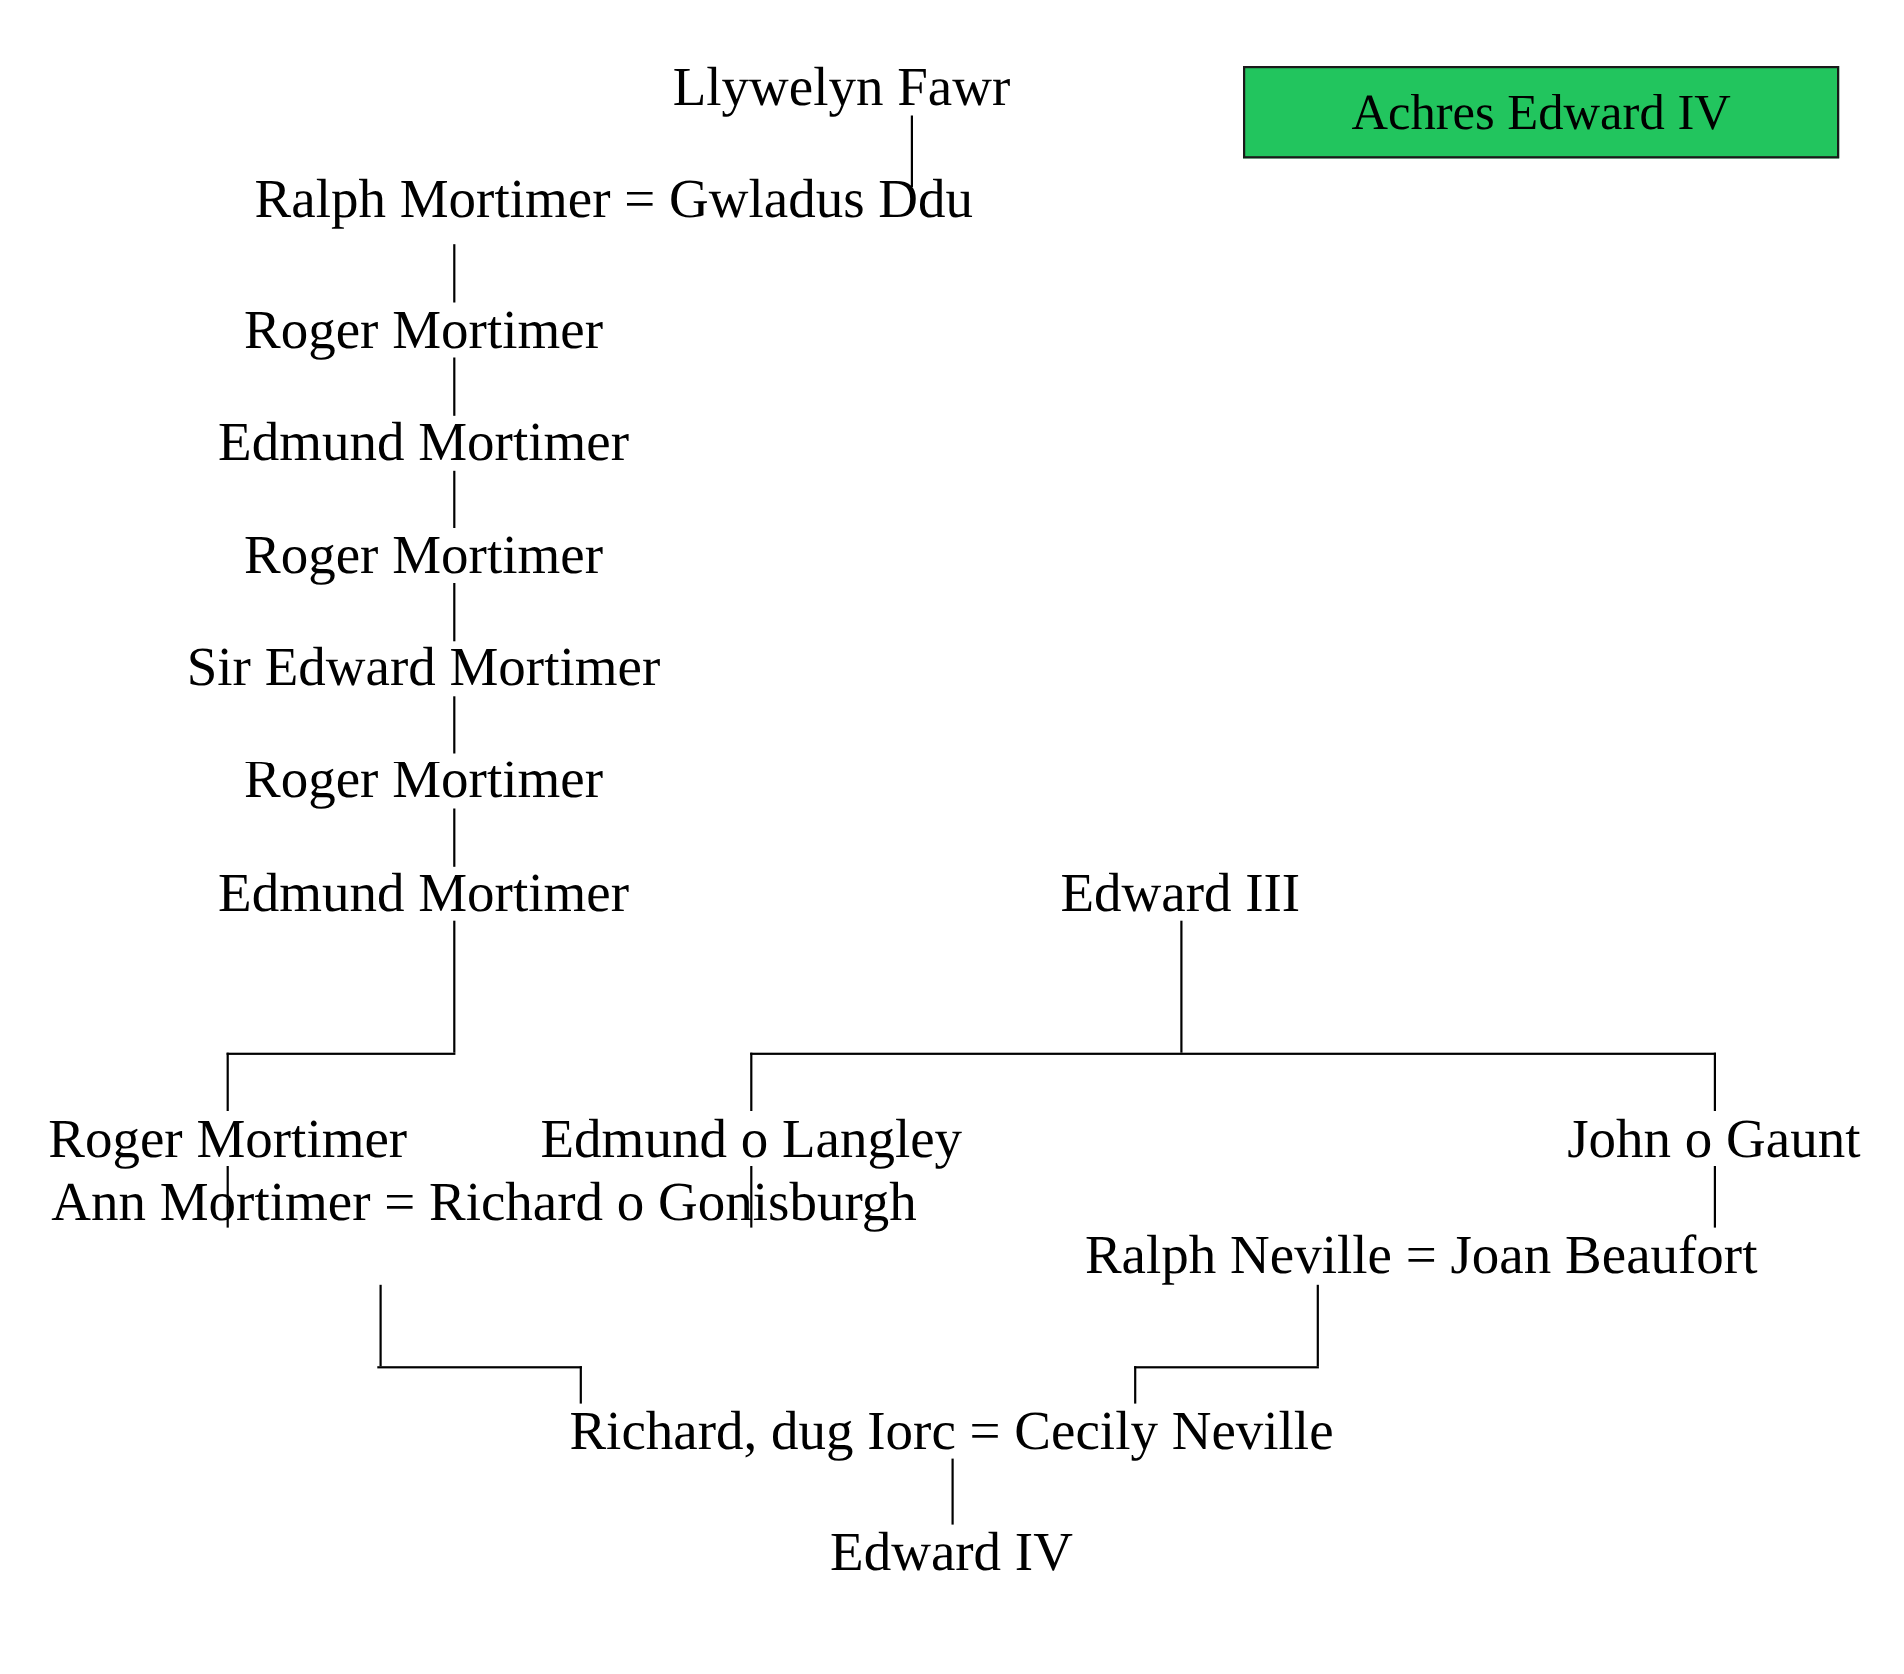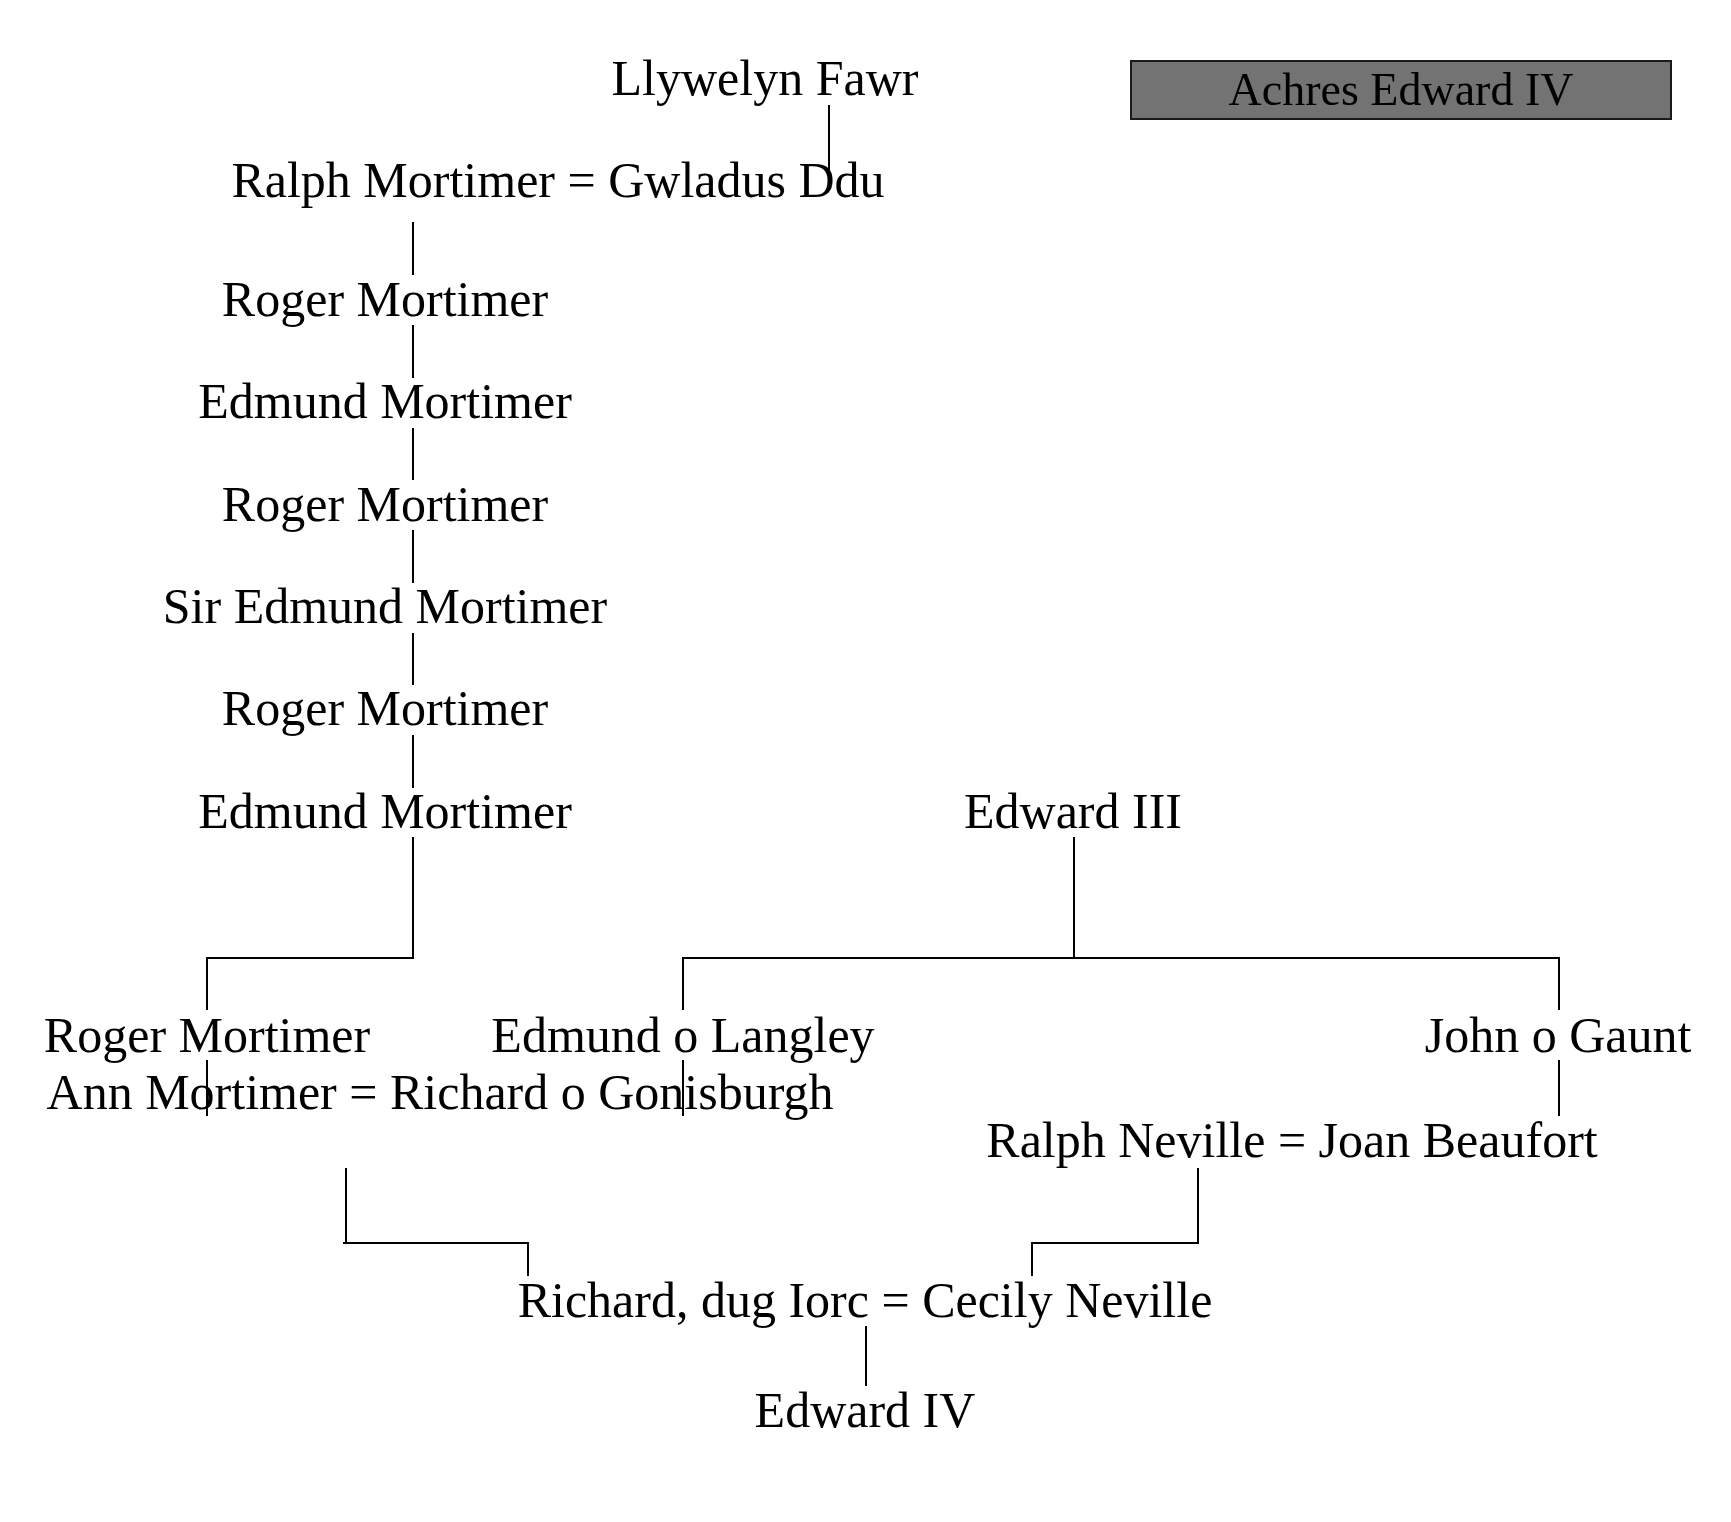--- a/index.html
+++ b/index.html
@@ -27,24 +27,24 @@
   }
   .node.underlined {
     text-underline-offset: 6px;
     text-decoration-thickness: 2px;
   }
   .titlebox {
     position: absolute;
     left: 1130px;
     top: 60px;
     width: 542px;
-    height: 60px;
+    height: 84px;
     border: 2px solid #1a1a1a;
     box-sizing: border-box;
-    background: #737373;
+    background: #22c55e;
   }
   .titlebox span {
     position: absolute;
     left: 50%;
     top: 50%;
     transform: translate(-50%, -50%);
     white-space: nowrap;
     font-size: 46px;
     line-height: 1;
   }
@@ -93,21 +93,21 @@
       <div class="hline" style="left: 1031px; top: 1242px; width: 168px;"></div>
       <div class="vline" style="left: 1031px; top: 1242px; height: 34px;"></div>
       <div class="vline" style="left: 865px; top: 1326px; height: 60px;"></div>
     </div>
   <div id="nodes-layer">
       <div class="node" style="left: 765px; top: 78px;">Llywelyn Fawr</div>
       <div class="node" style="left: 558px; top: 180px;">Ralph Mortimer = Gwladus Ddu</div>
       <div class="node" style="left: 385px; top: 299px;">Roger Mortimer</div>
       <div class="node" style="left: 385px; top: 401px;">Edmund Mortimer</div>
       <div class="node" style="left: 385px; top: 504px;">Roger Mortimer</div>
-      <div class="node" style="left: 385px; top: 606px;">Sir Edmund Mortimer</div>
+      <div class="node" style="left: 385px; top: 606px;">Sir Edward Mortimer</div>
       <div class="node" style="left: 385px; top: 708px;">Roger Mortimer</div>
       <div class="node" style="left: 385px; top: 811px;">Edmund Mortimer</div>
       <div class="node" style="left: 1073px; top: 811px;">Edward III</div>
       <div class="node" style="left: 207px; top: 1035px;">Roger Mortimer</div>
       <div class="node" style="left: 683px; top: 1035px;">Edmund o Langley</div>
       <div class="node" style="left: 1558px; top: 1035px;">John o Gaunt</div>
       <div class="node" style="left: 440px; top: 1092px;">Ann Mortimer = Richard o Gonisburgh</div>
       <div class="node" style="left: 1292px; top: 1140px;">Ralph Neville = Joan Beaufort</div>
       <div class="node" style="left: 865px; top: 1300px;">Richard, dug Iorc = Cecily Neville</div>
       <div class="node underlined" style="left: 865px; top: 1410px;">Edward IV</div>

